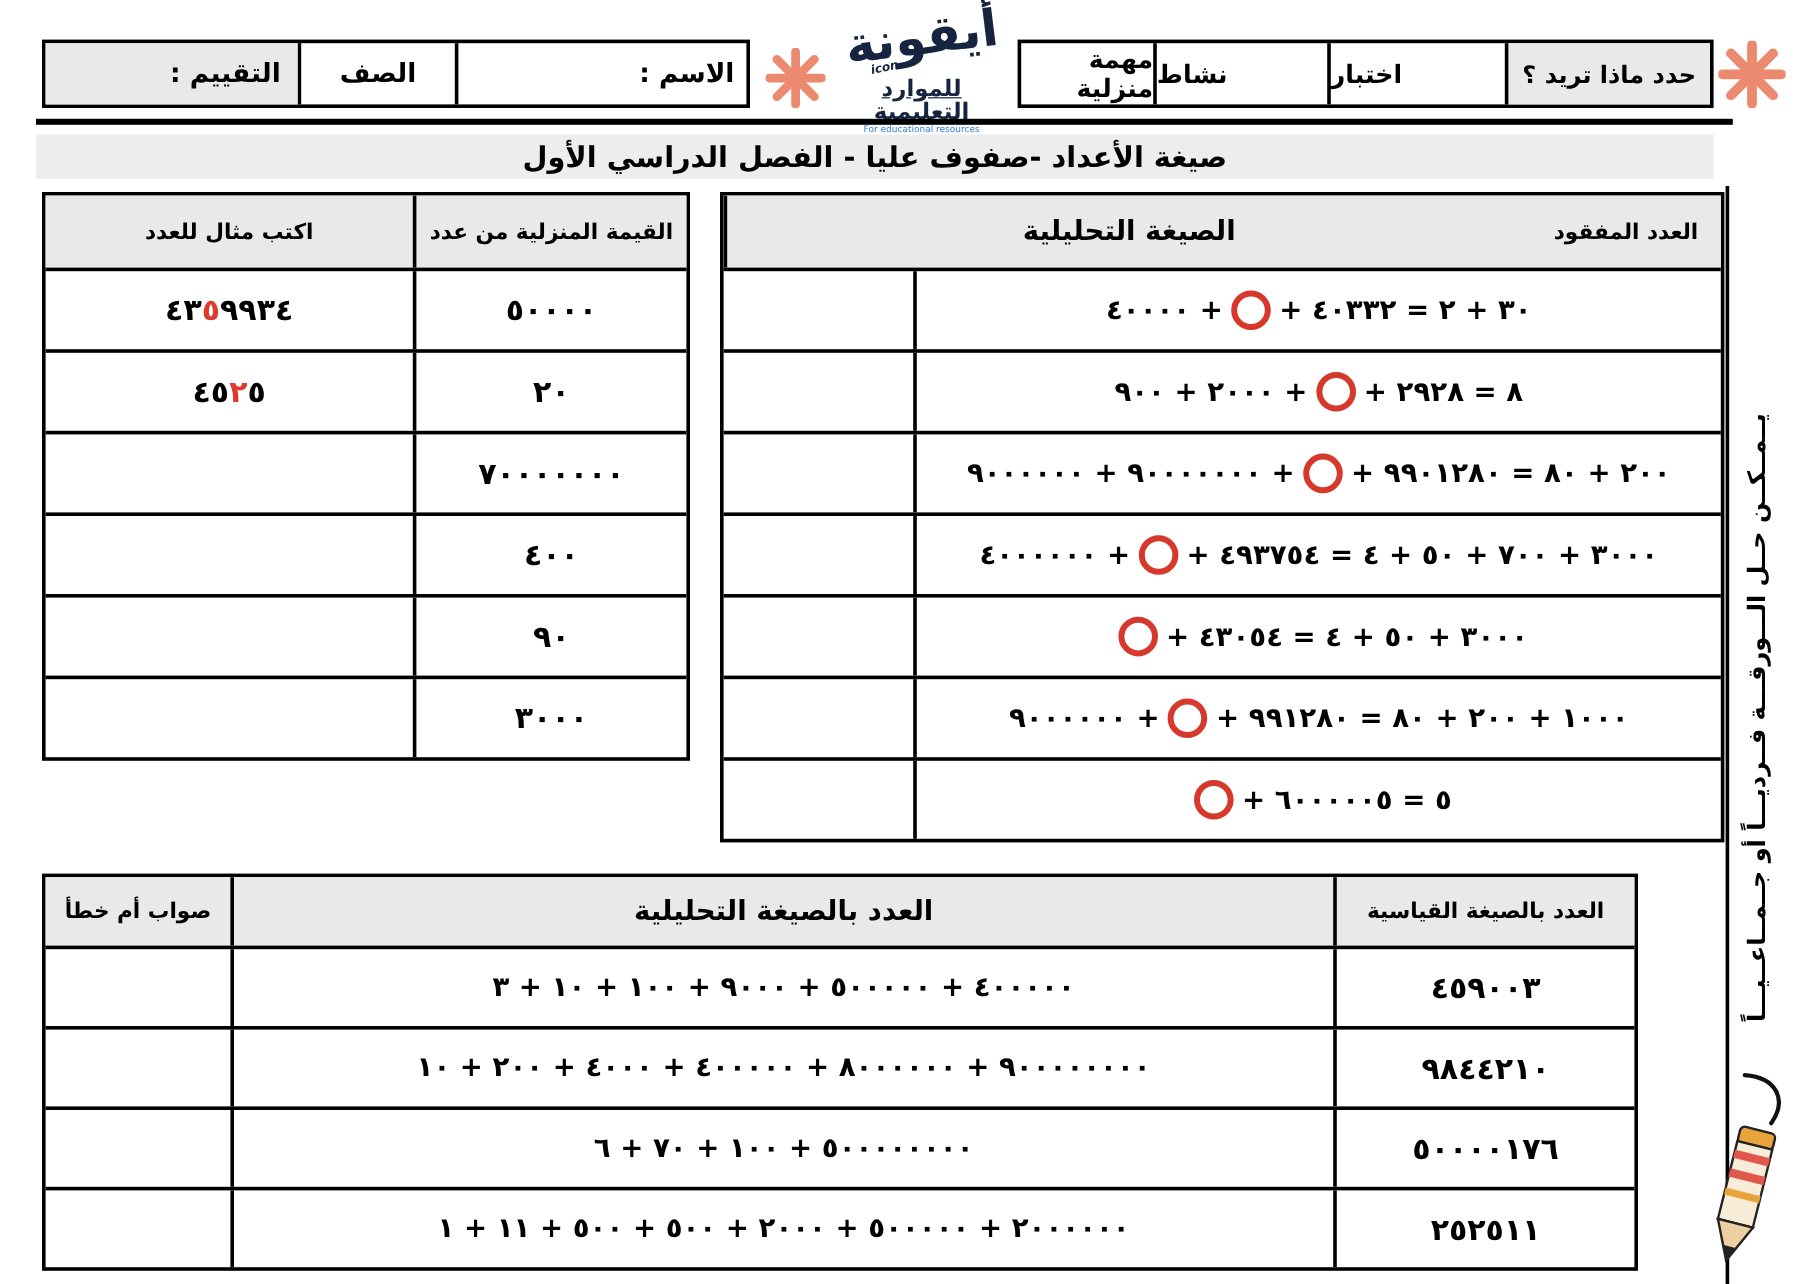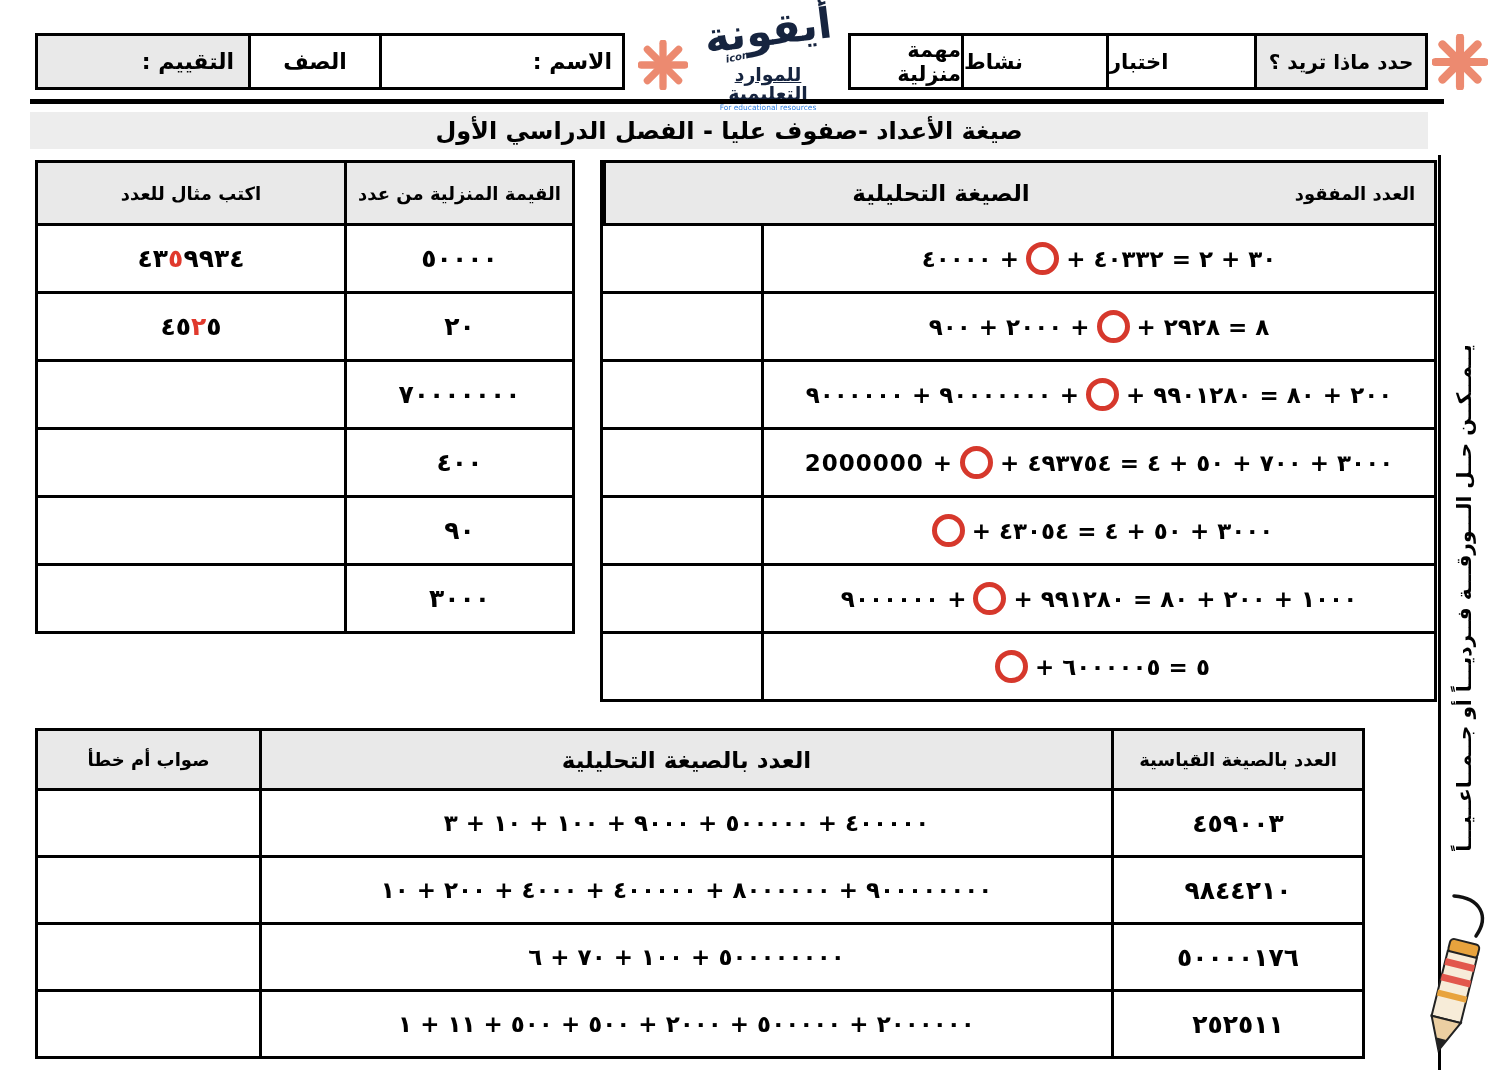--- a/index.html
+++ b/index.html
@@ -55,21 +55,21 @@
   .c-value{width:228px;border-left:3px solid #000;}
   .c-example{flex:1;}
 
   .mn-tbl{left:600px;top:160px;width:837px;}
   .c-exp{flex:1;border-left:3px solid #000;font-size:23px;}
   .c-missing{width:158px;}
 
   .tf-tbl{left:35px;top:728px;width:1330px;}
   .c-standard{width:251px;border-left:3px solid #000;}
   .c-expanded{flex:1;border-left:3px solid #000;font-size:23px;letter-spacing:1px;}
-  .c-judge{width:221px;}
+  .c-judge{width:154px;}
 
   .eq{direction:ltr;display:inline-flex;align-items:center;letter-spacing:1px;}
   .circle{display:inline-block;width:23px;height:23px;border:5px solid #d6382c;border-radius:50%;
           margin:0 7px;background:#fff;}
   .red-digit{color:#e0392d;}
 
   
   .side-line{position:absolute;left:1438px;top:155px;width:3px;height:915px;background:#000;}
   .side-note{position:absolute;left:1164px;top:586px;width:600px;text-align:center;
              transform:rotate(-90deg);font-weight:bold;font-size:20px;letter-spacing:1px;direction:rtl;}
@@ -215,21 +215,21 @@
               <span>٩٠٠٠٠٠٠٠ + ٩٠٠٠٠٠٠ + </span>
               <span class="circle"></span>
               <span> + ٢٠٠ + ٨٠ = ٩٩٠١٢٨٠</span>
             </span>
           </div>
           <div class="cell c-missing"></div>
         </div>
         <div class="trow tdata">
           <div class="cell c-exp">
             <span class="eq">
-              <span>2000000 + </span>
+              <span>٤٠٠٠٠٠٠ + </span>
               <span class="circle"></span>
               <span> + ٣٠٠٠ + ٧٠٠ + ٥٠ + ٤ = ٤٩٣٧٥٤</span>
             </span>
           </div>
           <div class="cell c-missing"></div>
         </div>
         <div class="trow tdata">
           <div class="cell c-exp">
             <span class="eq">
               <span class="circle"></span>

